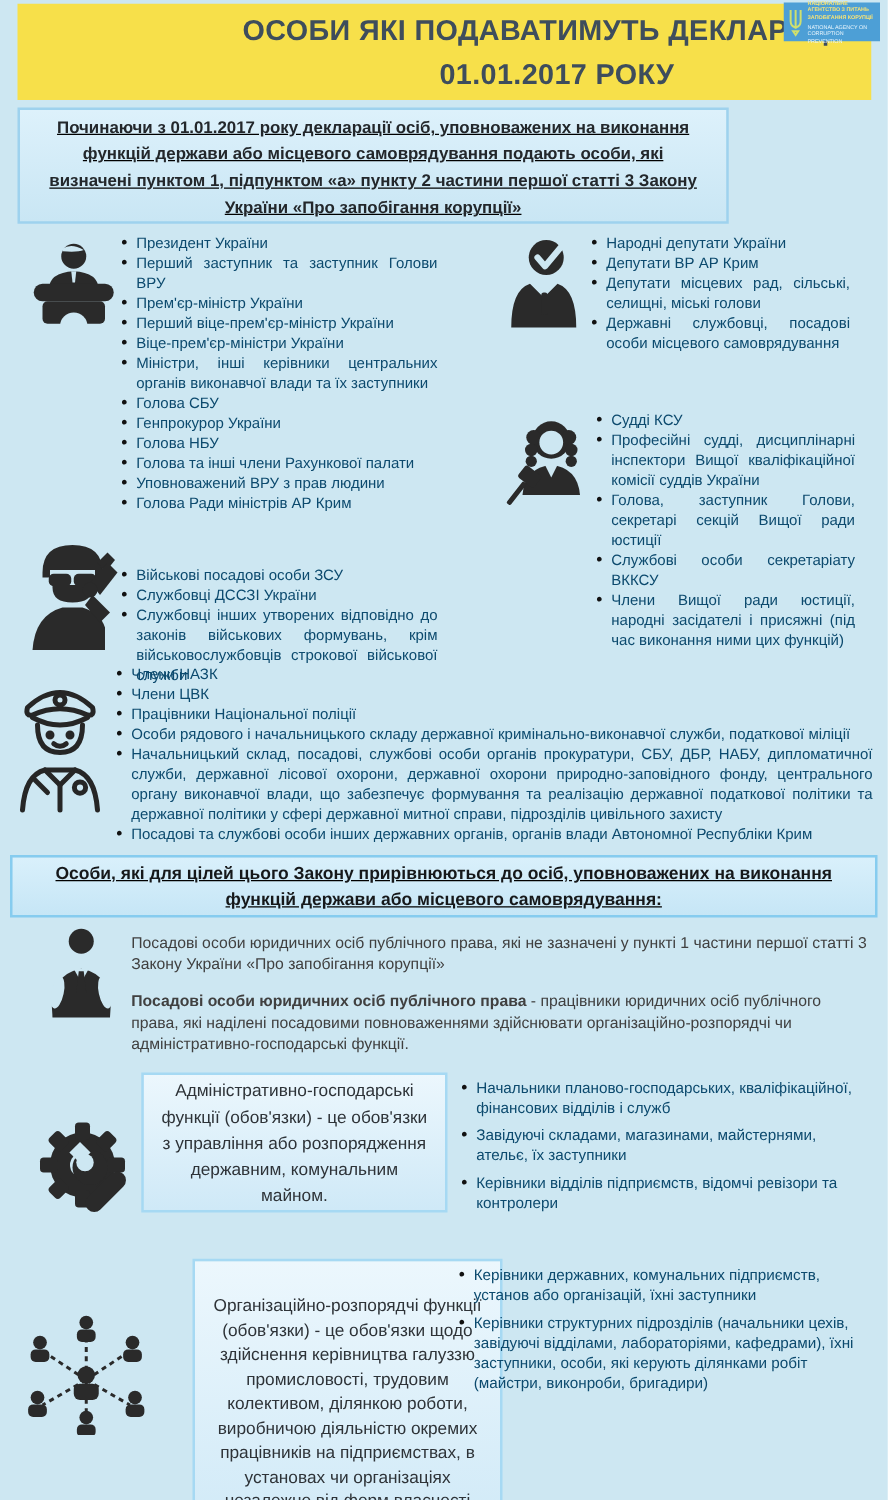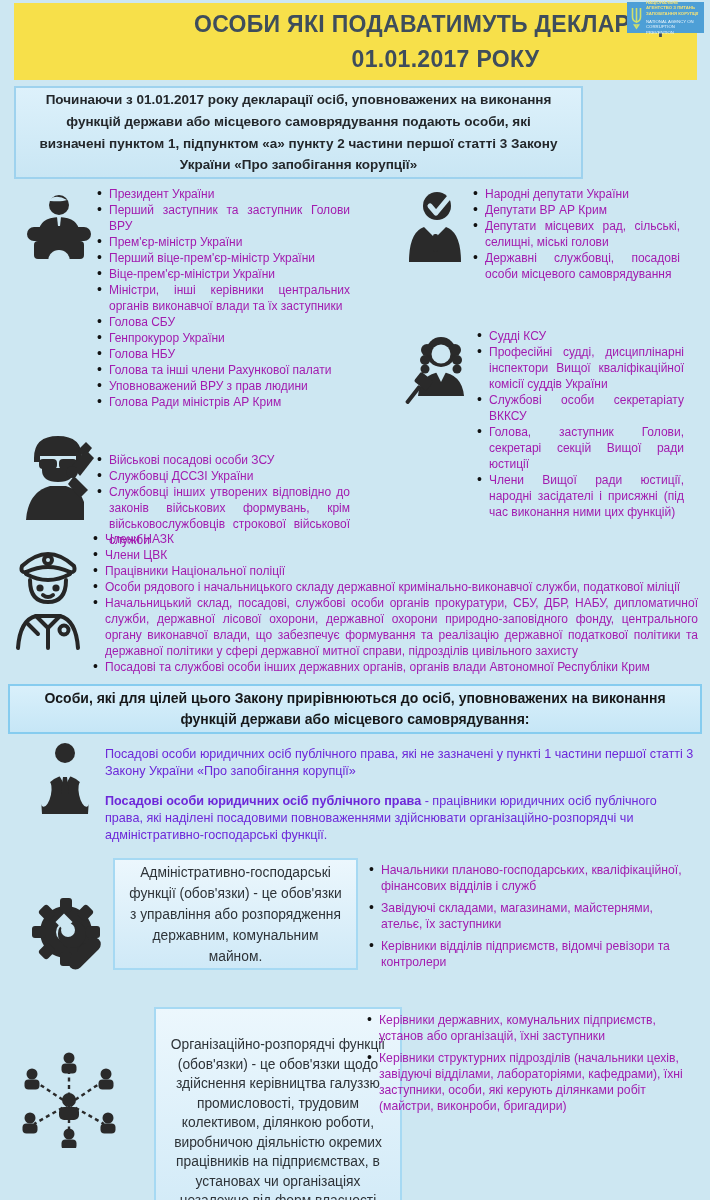--- a/index.html
+++ b/index.html
@@ -16,26 +16,26 @@
   .logo{position:absolute;left:627px;top:2px;width:77px;height:31px;background:#4d9fd6;
         display:flex;align-items:center;gap:3px;padding:2px 3px;box-sizing:border-box;}
   .logo-trident{flex:0 0 auto;}
   .logo-text{flex:1;overflow:hidden;}
   .logo-text .ua{font-size:4.3px;line-height:1.3;color:#f3e27a;font-weight:bold;}
   .logo-text .en{font-size:4.3px;line-height:1.3;color:#eaf6fd;margin-top:2px;}
 
   
   .intro{position:absolute;left:14px;top:86px;width:569px;height:93px;box-sizing:border-box;
          background:linear-gradient(180deg,#ddf1fb,#c9e6f4);border:2px solid #9ed2ee;
-         display:flex;align-items:center;justify-content:center;}
+         display:flex;align-items:flex-end;justify-content:center;text-decoration:underline;}
   .intro p{margin:0;padding:0 22px;text-align:center;font-weight:bold;color:#23272b;
            font-size:13.5px;line-height:1.6;}
 
   
-  ul.blist{list-style:none;margin:0;padding:0;position:absolute;color:#a21caf;}
+  ul.blist{list-style:none;margin:0;padding:0;position:absolute;color:#0c4a6e;}
   ul.blist li{position:relative;padding-left:13px;text-align:justify;}
   ul.blist li::before{content:"\2022";position:absolute;left:1px;top:-1px;font-size:14px;color:#111;}
   ul.cols{font-size:12px;line-height:16px;}
   ul.wide{font-size:12px;line-height:16px;}
   ul.defs{font-size:12.2px;line-height:16px;}
   ul.defs li{text-align:left;margin-bottom:6px;}
 
   .officials-list{left:96px;top:186px;width:254px;}
   .deputies-list{left:472px;top:186px;width:208px;}
   .military-list{left:96px;top:452px;width:254px;}
@@ -52,26 +52,26 @@
   .military-icon{left:22px;top:432px;width:76px;height:88px;}
   .judges-icon{left:398px;top:334px;width:76px;height:80px;}
   .police-icon{left:14px;top:536px;width:68px;height:118px;}
   .publaw-icon{left:34px;top:742px;width:62px;height:74px;}
   .admin-icon{left:24px;top:886px;width:92px;height:92px;}
   .org-icon{left:18px;top:1046px;width:102px;height:102px;}
 
   
   .banner{position:absolute;left:8px;top:684px;width:694px;height:50px;box-sizing:border-box;
           background:linear-gradient(180deg,#d9f0fb,#c6e6f6);border:2px solid #86ccef;
-          display:flex;align-items:center;justify-content:center;}
+          display:flex;align-items:center;justify-content:center;text-decoration:underline;}
   .banner p{margin:0;padding:0 26px;text-align:center;font-weight:bold;color:#16181a;
             font-size:14px;line-height:1.5;}
 
   
-  .publaw-text{position:absolute;left:105px;top:746px;width:592px;color:#6d28d9;
+  .publaw-text{position:absolute;left:105px;top:746px;width:592px;color:#404040;
                font-size:12.6px;line-height:17px;}
   .publaw-text p{margin:0;}
   .publaw-text .p2{margin-top:13px;}
   .publaw-text .bold{font-weight:bold;}
 
   
   .defbox{position:absolute;box-sizing:border-box;background:linear-gradient(180deg,#ecf7fd,#cfe9f7);
           border:2px solid #a6d9f3;display:flex;align-items:center;justify-content:center;}
   .defbox p{margin:0;text-align:center;color:#2e3338;}
   .admin-box{left:113px;top:858px;width:245px;height:112px;}
@@ -190,22 +190,22 @@
         <g transform="rotate(38 22 52)">
           <rect x="14" y="40" width="16" height="12" rx="2"></rect>
           <rect x="20" y="52" width="4" height="22" rx="1.5"></rect>
         </g>
       </g>
     </svg>
   </div>
   <ul class="blist cols judges-list">
       <li>Судді КСУ</li>
       <li>Професійні судді, дисциплінарні інспектори Вищої кваліфікаційної комісії суддів України</li>
+      <li>Голова, заступник Голови, секретарі секцій Вищої ради юстиції</li>
       <li>Службові особи секретаріату ВККСУ</li>
-      <li>Голова, заступник Голови, секретарі секцій Вищої ради юстиції</li>
       <li>Члени Вищої ради юстиції, народні засідателі і присяжні (під час виконання ними цих функцій)</li>
     </ul>
 
   <div class="icon police-icon">
     <svg viewBox="0 0 68 118">
       <g fill="none" stroke="#262626" stroke-width="4" stroke-linecap="round" stroke-linejoin="round">
         <path d="M8 30 Q34 6 60 30 Q62 37 56 36 Q34 26 12 36 Q6 37 8 30 Z"></path>
         <circle cx="34" cy="24" r="4"></circle>
         <path d="M12 38 Q34 50 56 38"></path>
         <path d="M16 44 Q16 66 34 66 Q52 66 52 44"></path>

